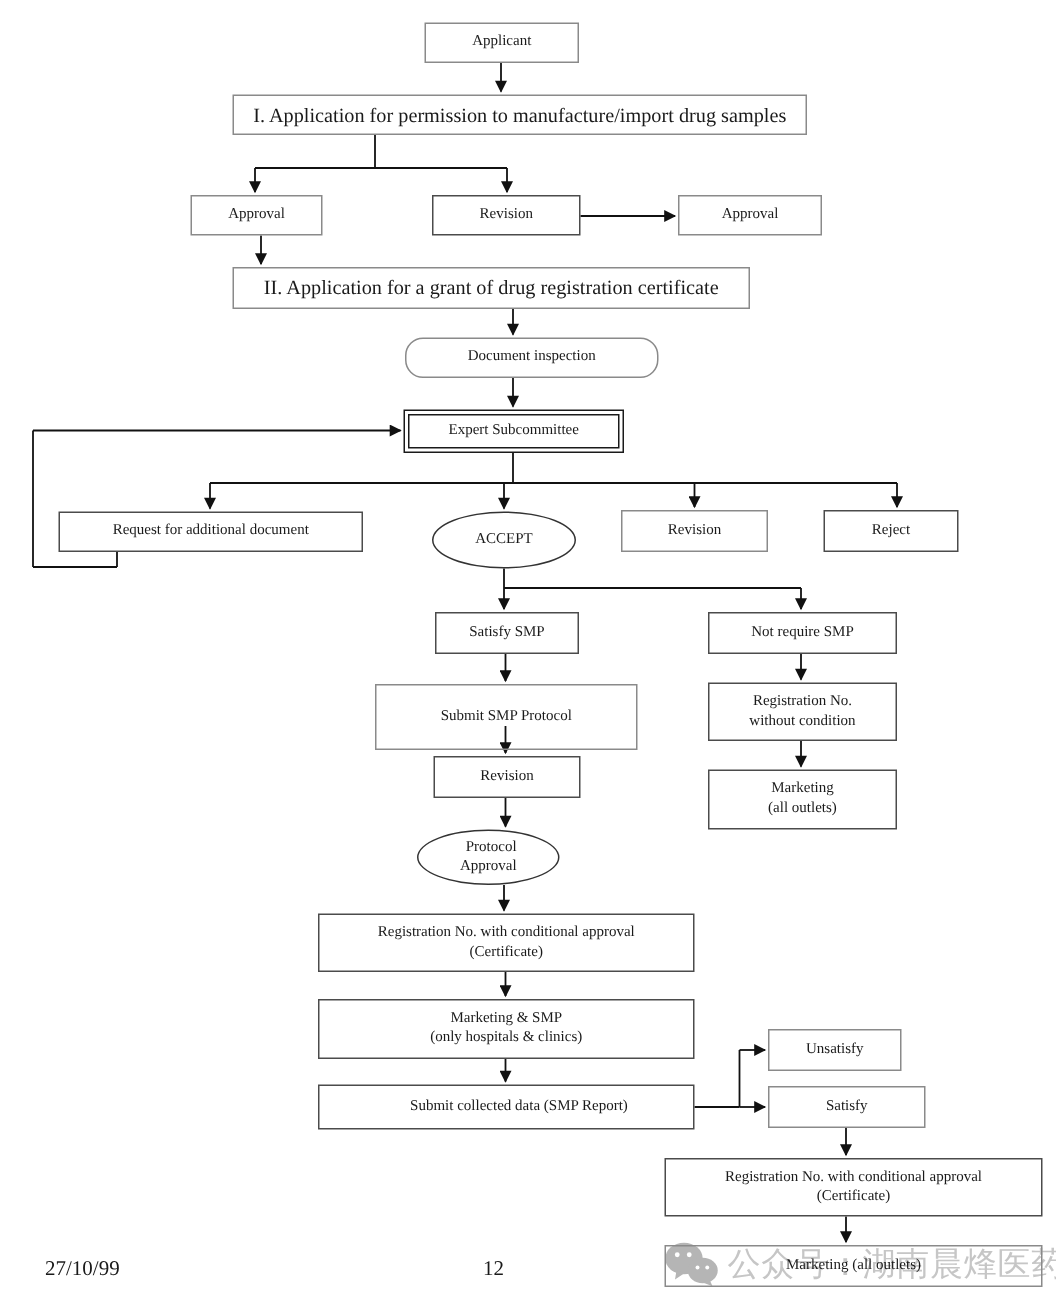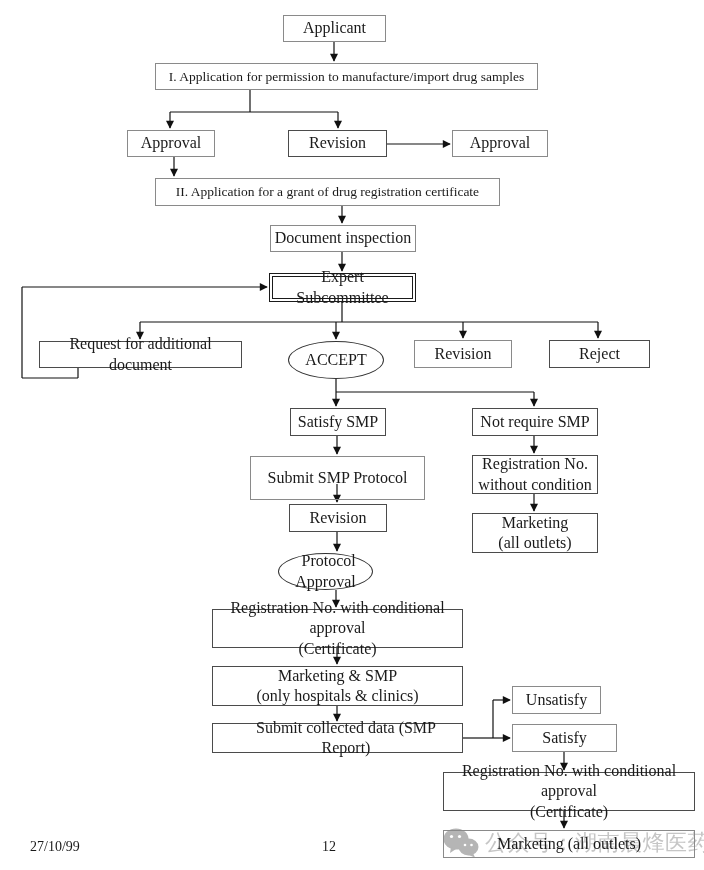--- a/index.html
+++ b/index.html
@@ -5,21 +5,21 @@
   html,body{margin:0;padding:0;}
   body{
     width:704px;height:870px;position:relative;background:#ffffff;
     font-family:"Liberation Serif", serif;color:#1a1a1a;overflow:hidden;
   }
   #lines{position:absolute;left:0;top:0;z-index:0;}
   .node{
     position:absolute;z-index:2;background:transparent;
     border:1px solid #4b4b4b;
     display:flex;align-items:center;justify-content:center;
-    text-align:center;font-size:16px;line-height:1.28;
+    text-align:center;font-size:10px;line-height:1.28;
     white-space:pre-line;padding:1px 3px;box-sizing:border-box;
   }
   .ellipse{border-radius:50%;border-color:#333;}
   .double{border-color:#1a1a1a;}
   .double::after{
     content:"";position:absolute;inset:2px;border:1px solid #1a1a1a;pointer-events:none;
   }
   .light{border-color:#8a8a8a;}
   .footer-text{
     position:absolute;z-index:2;font-size:14px;color:#1a1a1a;
@@ -83,26 +83,26 @@
     <line x1="564" y1="811" x2="564" y2="828" marker-end="url(#ah)"></line>
   </g>
 </svg>
 
 <div class="node light" style="left:283px;top:15px;width:103px;height:27px;">Applicant</div>
 <div class="node light" style="left:155px;top:63px;width:383px;height:27px;font-size:13.5px;">I. Application for permission to manufacture/import drug samples</div>
 <div class="node light" style="left:127px;top:130px;width:88px;height:27px;">Approval</div>
 <div class="node" style="left:288px;top:130px;width:99px;height:27px;">Revision</div>
 <div class="node light" style="left:452px;top:130px;width:96px;height:27px;">Approval</div>
 <div class="node light" style="left:155px;top:178px;width:345px;height:28px;font-size:13.5px;">II. Application for a grant of drug registration certificate</div>
-<div class="node light" style="left:270px;top:225px;width:146px;height:27px;">Document inspection</div>
+<div class="node light" style="left:270px;top:225px;width:169px;height:27px;border-radius:12px;">Document inspection</div>
 <div class="node double" style="left:269px;top:273px;width:147px;height:29px;">Expert Subcommittee</div>
 <div class="node" style="left:39px;top:341px;width:203px;height:27px;">Request for additional document</div>
 <div class="node ellipse" style="left:288px;top:341px;width:96px;height:38px;">ACCEPT</div>
 <div class="node light" style="left:414px;top:340px;width:98px;height:28px;">Revision</div>
-<div class="node" style="left:549px;top:340px;width:101px;height:28px;">Reject</div>
+<div class="node" style="left:549px;top:340px;width:90px;height:28px;">Reject</div>
 <div class="node" style="left:290px;top:408px;width:96px;height:28px;">Satisfy SMP</div>
 <div class="node" style="left:472px;top:408px;width:126px;height:28px;">Not require SMP</div>
 <div class="node light" style="left:250px;top:456px;width:175px;height:44px;">Submit SMP Protocol</div>
 <div class="node" style="left:472px;top:455px;width:126px;height:39px;">Registration No.
 without condition</div>
 <div class="node" style="left:289px;top:504px;width:98px;height:28px;">Revision</div>
 <div class="node" style="left:472px;top:513px;width:126px;height:40px;">Marketing
 (all outlets)</div>
 <div class="node ellipse" style="left:278px;top:553px;width:95px;height:37px;text-align:right;">Protocol
 Approval</div>

